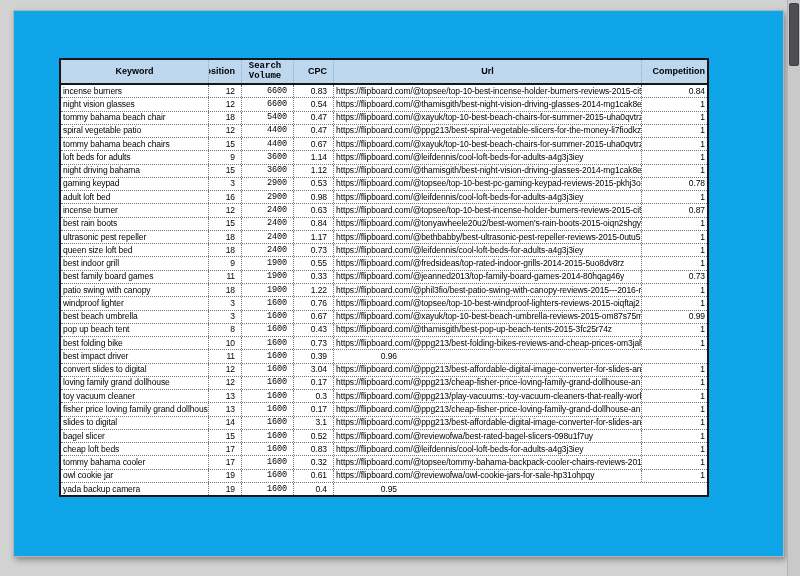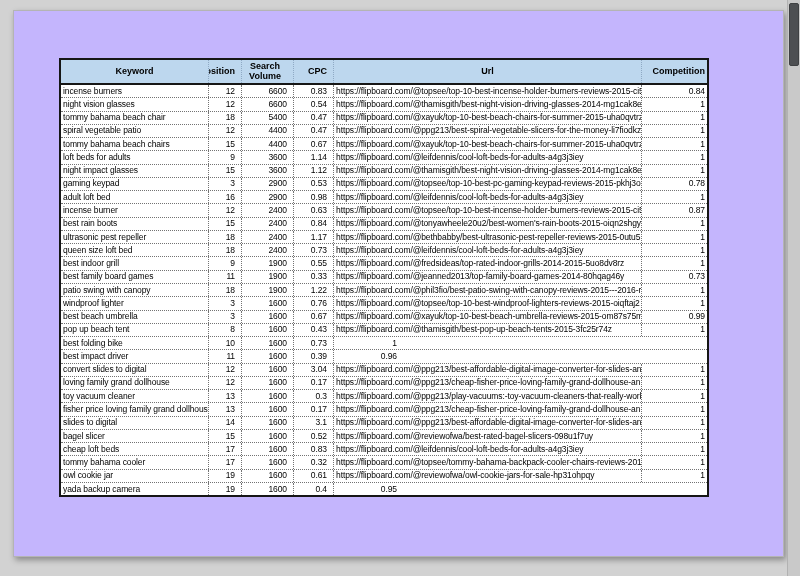--- a/index.html
+++ b/index.html
@@ -6,21 +6,21 @@
   body{
     width:800px;height:576px;overflow:hidden;
     background:var(--bg,#d2d2d2);
     font-family:"Liberation Sans",sans-serif;
     -webkit-font-smoothing:antialiased;
   }
   *{box-sizing:border-box;}
   .viewport{position:relative;width:800px;height:576px;}
   .paper{
     position:absolute;left:13px;top:10px;width:771px;height:547px;
-    background:#c4b5fd;border:1px solid #b4b4b4;
+    background:#0ea5e9;border:1px solid #b4b4b4;
     box-shadow:2px 3px 6px rgba(0,0,0,0.35);
   }
   .sheet-table{
     position:absolute;left:45px;top:47px;width:650px;
     border:2px solid #161616;background:#fff;
   }
   .thead{
     display:flex;height:25px;
     background:var(--headbg,#bdd7ee);
     border-bottom:2px solid #161616;
@@ -36,21 +36,21 @@
   .row:last-child{border-bottom:none;}
   .cell{
     display:flex;align-items:center;
     font-size:8.5px;line-height:11px;color:#000;letter-spacing:-0.1px;
     white-space:nowrap;overflow:hidden;
     border-right:1px dotted #737373;padding:0 2px;
   }
   .cell:last-child{border-right:none;}
   .c0{width:148px;}
   .c1{width:33px;justify-content:flex-end;padding-right:6px;}
-  .c2{width:52px;justify-content:flex-end;padding-right:6px;}
+  .c2{width:52px;justify-content:flex-end;padding-right:6px;font-family:Liberation Mono, monospace;}
   .c3{width:40px;justify-content:flex-end;padding-right:6px;}
   .c4{width:308px;}
   .c5{width:65px;justify-content:flex-end;padding-right:2px;}
   .scroll-track{
     position:absolute;right:0;top:0;width:13px;height:576px;
     background:var(--track,#c9c9c9);border-left:1px solid #b2b2b2;
   }
   .scroll-thumb{
     position:absolute;left:1px;top:3px;width:10px;height:63px;
     background:var(--thumb,#4d4f52);border:1px solid #3f4143;border-radius:2px;
@@ -113,21 +113,21 @@
           </div>
           <div class="row">
             <div class="cell c0">loft beds for adults</div>
             <div class="cell c1">9</div>
             <div class="cell c2">3600</div>
             <div class="cell c3">1.14</div>
             <div class="cell c4">https://flipboard.com/@leifdennis/cool-loft-beds-for-adults-a4g3j3iey</div>
             <div class="cell c5">1</div>
           </div>
           <div class="row">
-            <div class="cell c0">night impact glasses</div>
+            <div class="cell c0">night driving bahama</div>
             <div class="cell c1">15</div>
             <div class="cell c2">3600</div>
             <div class="cell c3">1.12</div>
             <div class="cell c4">https://flipboard.com/@thamisgith/best-night-vision-driving-glasses-2014-mg1cak8ey</div>
             <div class="cell c5">1</div>
           </div>
           <div class="row">
             <div class="cell c0">gaming keypad</div>
             <div class="cell c1">3</div>
             <div class="cell c2">2900</div>
@@ -221,20 +221,21 @@
             <div class="cell c2">1600</div>
             <div class="cell c3">0.43</div>
             <div class="cell c4">https://flipboard.com/@thamisgith/best-pop-up-beach-tents-2015-3fc25r74z</div>
             <div class="cell c5">1</div>
           </div>
           <div class="row">
             <div class="cell c0">best folding bike</div>
             <div class="cell c1">10</div>
             <div class="cell c2">1600</div>
             <div class="cell c3">0.73</div>
+            <div class="cell c4">https://flipboard.com/@ppg213/best-folding-bikes-reviews-and-cheap-prices-om3jah</div>
             <div class="cell c5">1</div>
           </div>
           <div class="row">
             <div class="cell c0">best impact driver</div>
             <div class="cell c1">11</div>
             <div class="cell c2">1600</div>
             <div class="cell c3">0.39</div>
             <div class="cell c5">0.96</div>
           </div>
           <div class="row">

